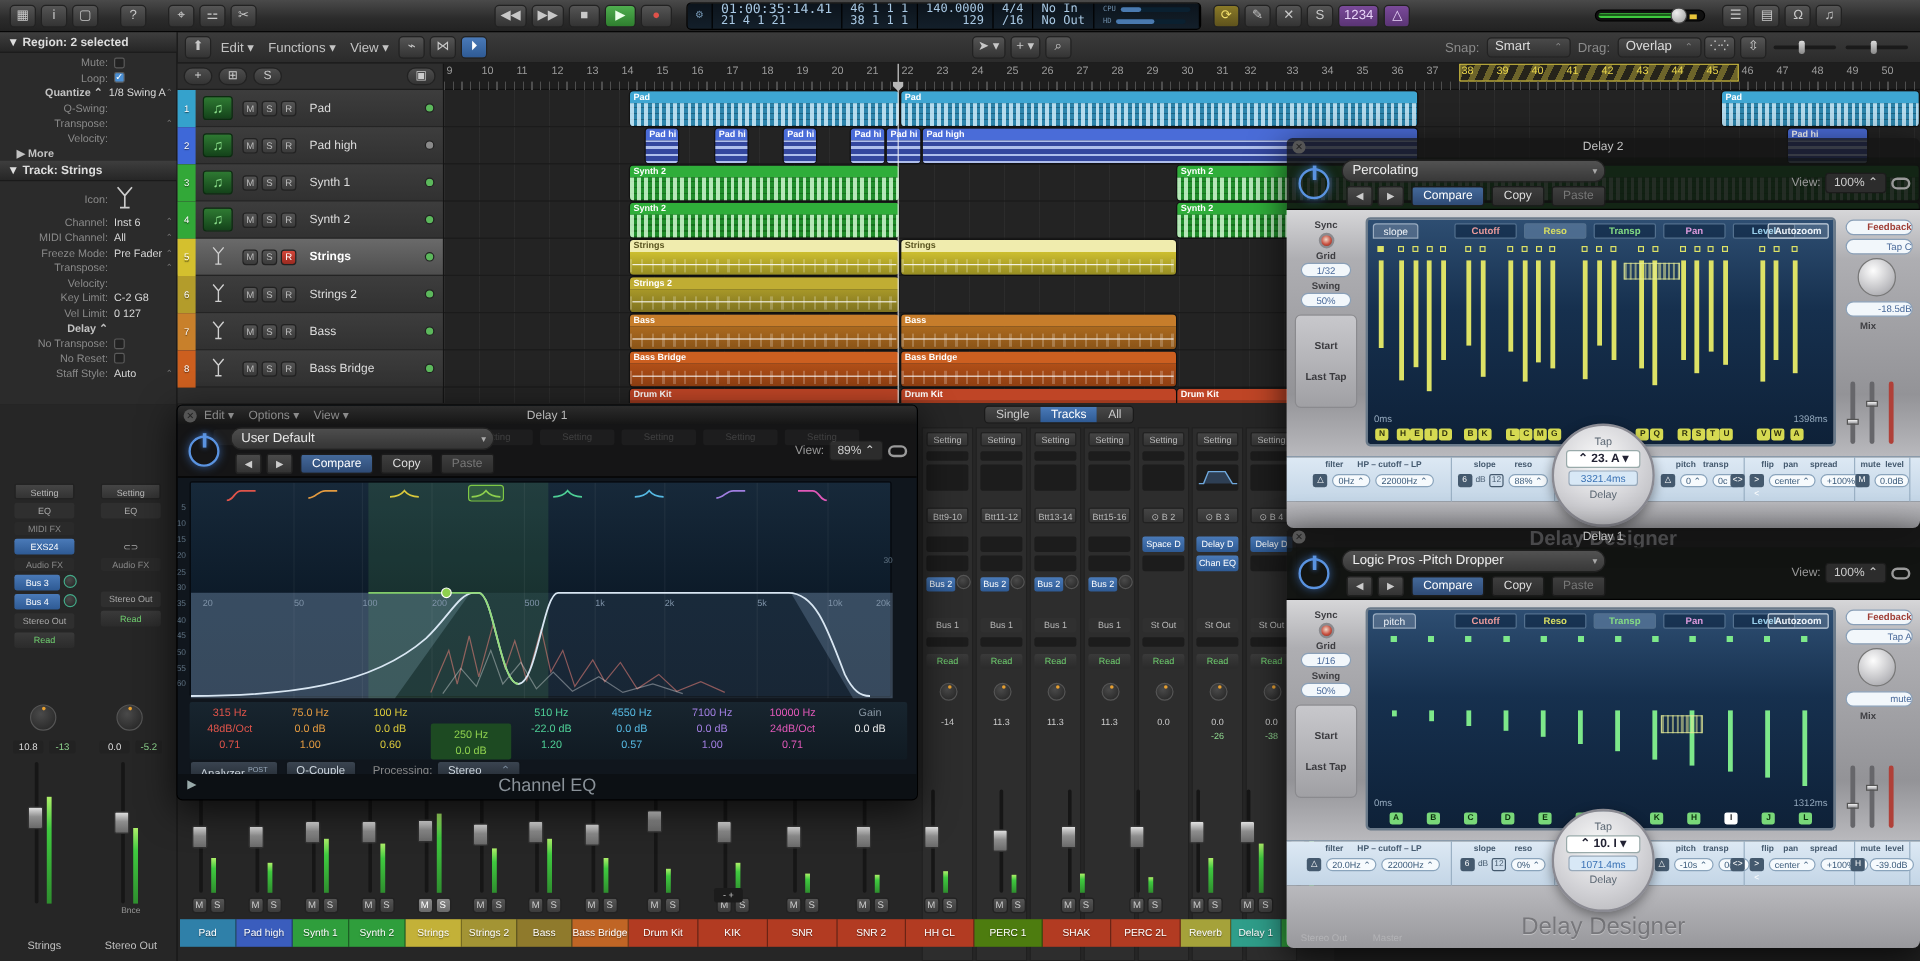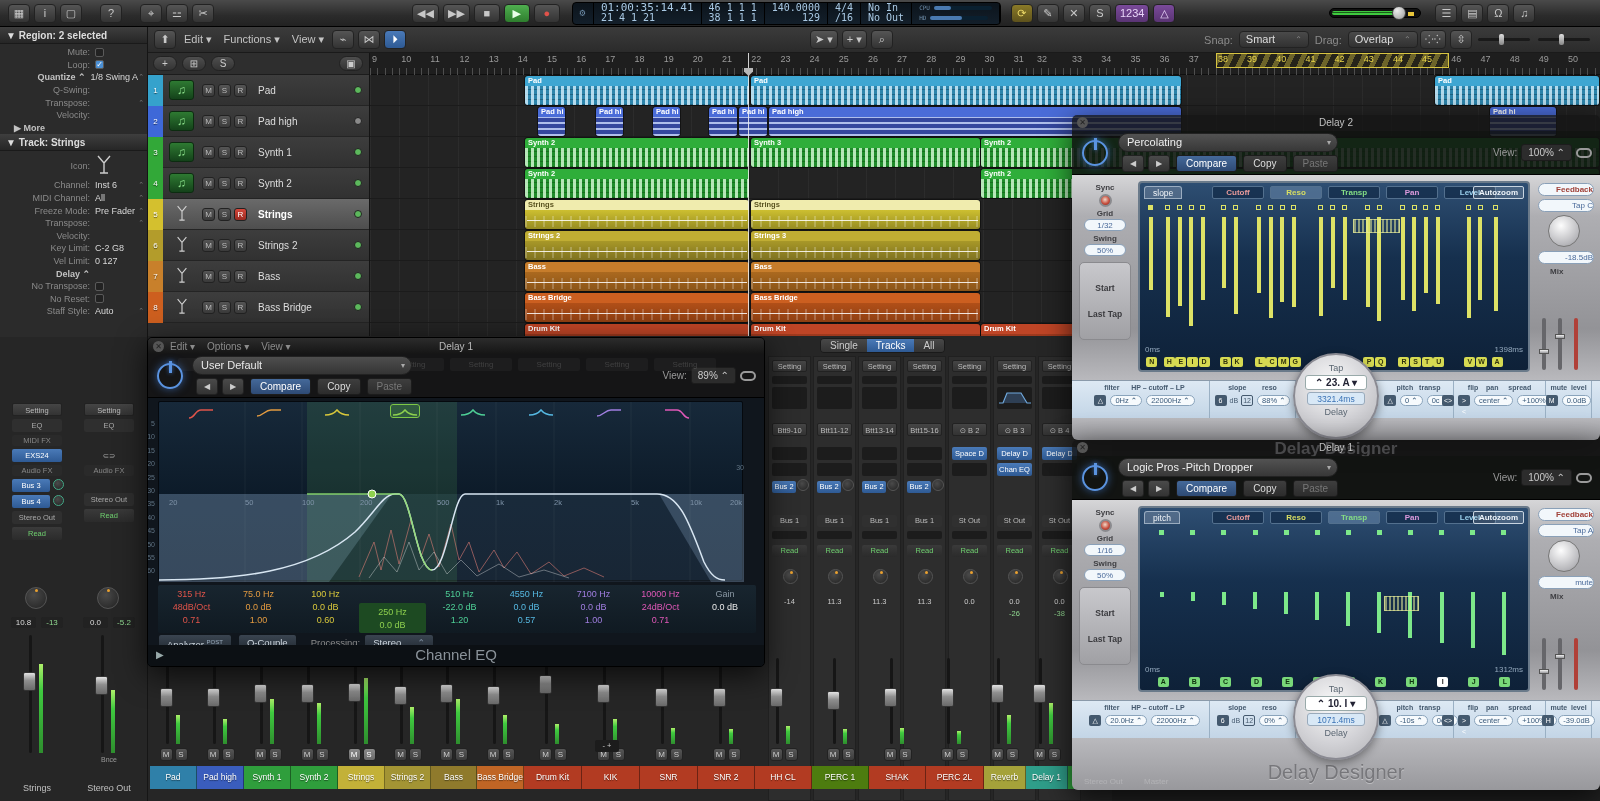--- a/index.html
+++ b/index.html
@@ -634,24 +634,20 @@
           <div class="bd"></div>
         </div>
         <div class="rg c-ph" style="left: 1120px; top: 32px; width: 66px; height: 29px;">
           <div class="hd">Pad hi</div>
           <div class="bd"></div>
         </div>
         <div class="rg c-syn" style="left: 155px; top: 63px; width: 224px; height: 29px;">
           <div class="hd">Synth 2</div>
           <div class="bd"></div>
         </div>
-        <div class="rg c-syn" style="left: 381px; top: 63px; width: 229px; height: 29px;">
-          <div class="hd">Synth 3</div>
-          <div class="bd"></div>
-        </div>
         <div class="rg c-syn" style="left: 611px; top: 63px; width: 618px; height: 29px;">
           <div class="hd">Synth 2</div>
           <div class="bd"></div>
         </div>
         <div class="rg c-syn" style="left: 155px; top: 94px; width: 224px; height: 29px;">
           <div class="hd">Synth 2</div>
           <div class="bd"></div>
         </div>
         <div class="rg c-syn" style="left: 611px; top: 94px; width: 618px; height: 29px;">
           <div class="hd">Synth 2</div>
@@ -660,24 +656,20 @@
         <div class="rg c-str audio" style="left: 155px; top: 125px; width: 224px; height: 29px;">
           <div class="hd">Strings</div>
           <div class="bd"></div>
         </div>
         <div class="rg c-str audio" style="left: 381px; top: 125px; width: 229px; height: 29px;">
           <div class="hd">Strings</div>
           <div class="bd"></div>
         </div>
         <div class="rg c-st2 audio" style="left: 155px; top: 156px; width: 224px; height: 29px;">
           <div class="hd">Strings 2</div>
-          <div class="bd"></div>
-        </div>
-        <div class="rg c-st2 audio" style="left: 381px; top: 156px; width: 229px; height: 29px;">
-          <div class="hd">Strings 3</div>
           <div class="bd"></div>
         </div>
         <div class="rg c-bas audio" style="left: 155px; top: 187px; width: 224px; height: 29px;">
           <div class="hd">Bass</div>
           <div class="bd"></div>
         </div>
         <div class="rg c-bas audio" style="left: 381px; top: 187px; width: 229px; height: 29px;">
           <div class="hd">Bass</div>
           <div class="bd"></div>
         </div>

